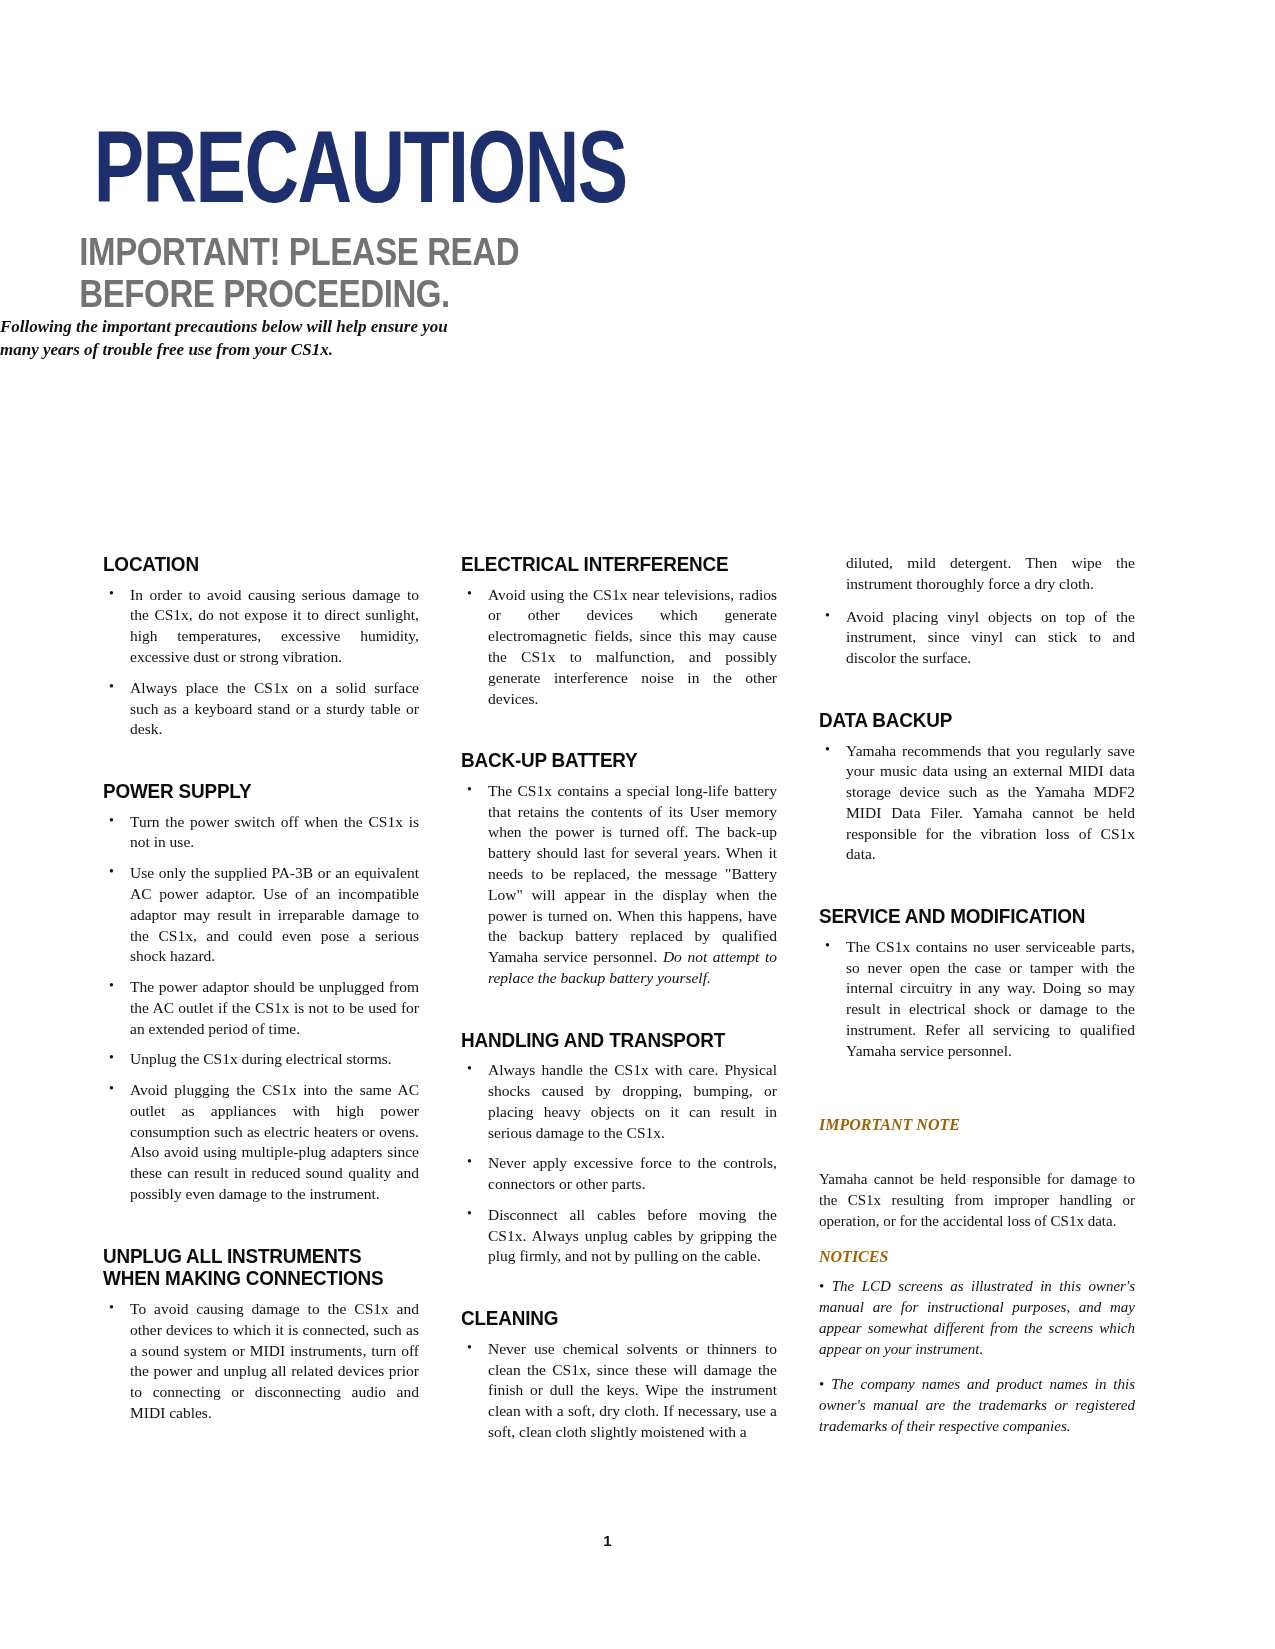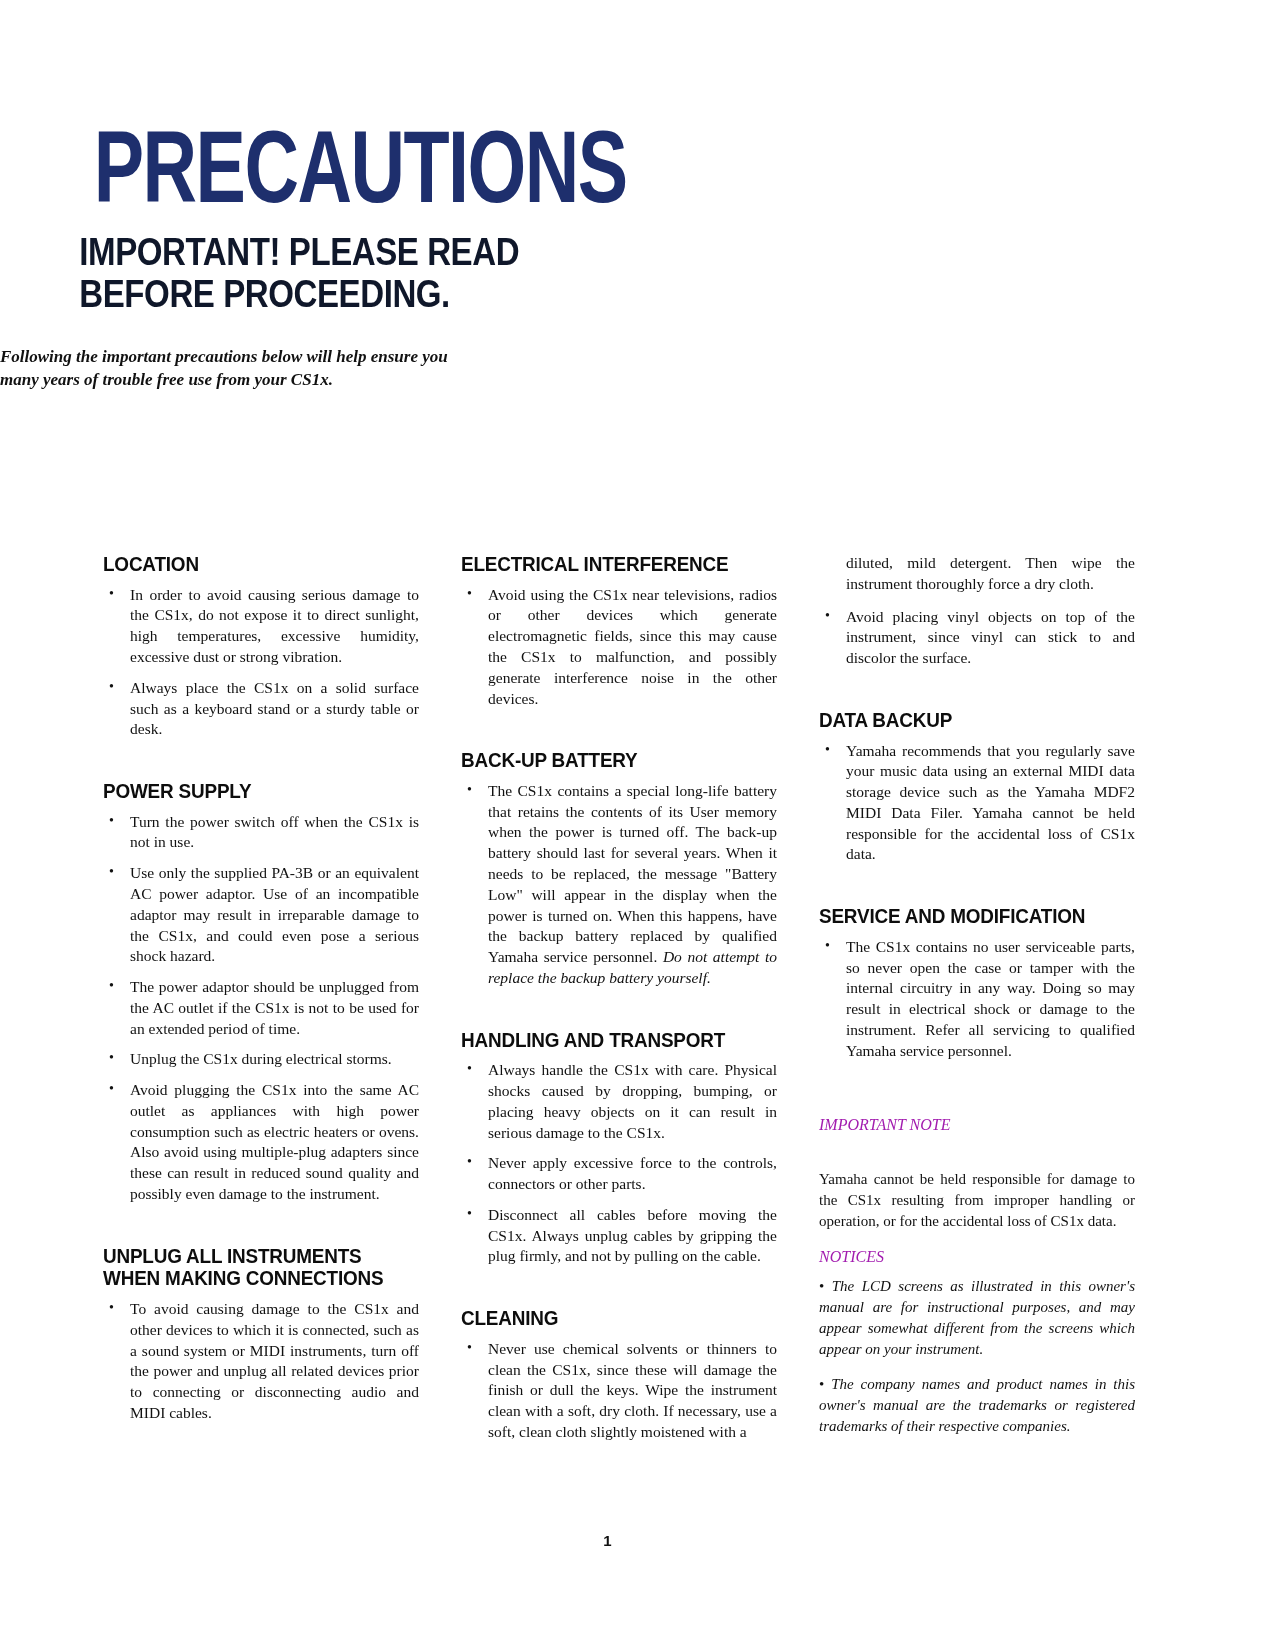--- a/index.html
+++ b/index.html
@@ -22,32 +22,32 @@
     transform:scaleX(0.74);
     transform-origin:center;
     letter-spacing:-2px;
     white-space:nowrap;
   }
   .subtitle {
     font-family:"Liberation Sans", sans-serif;
     font-weight:700;
     font-size:38px;
     line-height:1.1;
-    color:#0f172a;
+    color:#737373;
     margin-top:14px;
   }
   .subtitle .sub-line {
     display:block;
     transform:scaleX(0.87);
     transform-origin:center;
     white-space:nowrap;
     letter-spacing:-0.5px;
   }
   .intro {
-    margin-top:30px;
+    margin-top:0;
     font-style:italic;
     font-weight:700;
     font-size:17px;
     line-height:1.35;
     color:#111111;
   }
   .columns {
     position:absolute;
     top:553px; left:103px;
     width:1032px;
@@ -85,25 +85,25 @@
   .plain-para {
     font-size:15.5px;
     line-height:1.34;
     text-align:justify;
     margin-bottom:12px;
     padding-left:27px;
   }
   .item-text em { font-style:italic; }
   .notes-block { margin-top:55px; }
   .note-heading {
-    font-weight:400;
+    font-weight:700;
     font-style:italic;
     font-size:16px;
     margin-bottom:10px;
-    color:#a21caf;
+    color:#a16207;
   }
   .note-text {
     font-size:15px;
     line-height:1.4;
     text-align:justify;
     margin-bottom:16px;
     margin-top:35px;
   }
   .notices-item {
     font-style:italic;
@@ -233,21 +233,21 @@
     <div class="plain-para">diluted, mild detergent. Then wipe the instrument thoroughly force a dry cloth.</div>
     <div class="bullet-item">
       <span class="bullet">•</span>
       <span class="item-text">Avoid placing vinyl objects on top of the instrument, since vinyl can stick to and discolor the surface.</span>
     </div>
 
     <div class="section">
       <div class="section-heading">DATA BACKUP</div>
       <div class="bullet-item">
         <span class="bullet">•</span>
-        <span class="item-text">Yamaha recommends that you regularly save your music data using an external MIDI data storage device such as the Yamaha MDF2 MIDI Data Filer. Yamaha cannot be held responsible for the accidental loss of CS1x data.</span>
+        <span class="item-text">Yamaha recommends that you regularly save your music data using an external MIDI data storage device such as the Yamaha MDF2 MIDI Data Filer. Yamaha cannot be held responsible for the vibration loss of CS1x data.</span>
       </div>
     </div>
 
     <div class="section">
       <div class="section-heading">SERVICE AND MODIFICATION</div>
       <div class="bullet-item">
         <span class="bullet">•</span>
         <span class="item-text">The CS1x contains no user serviceable parts, so never open the case or tamper with the internal circuitry in any way. Doing so may result in electrical shock or damage to the instrument. Refer all servicing to qualified Yamaha service personnel.</span>
       </div>
     </div>

